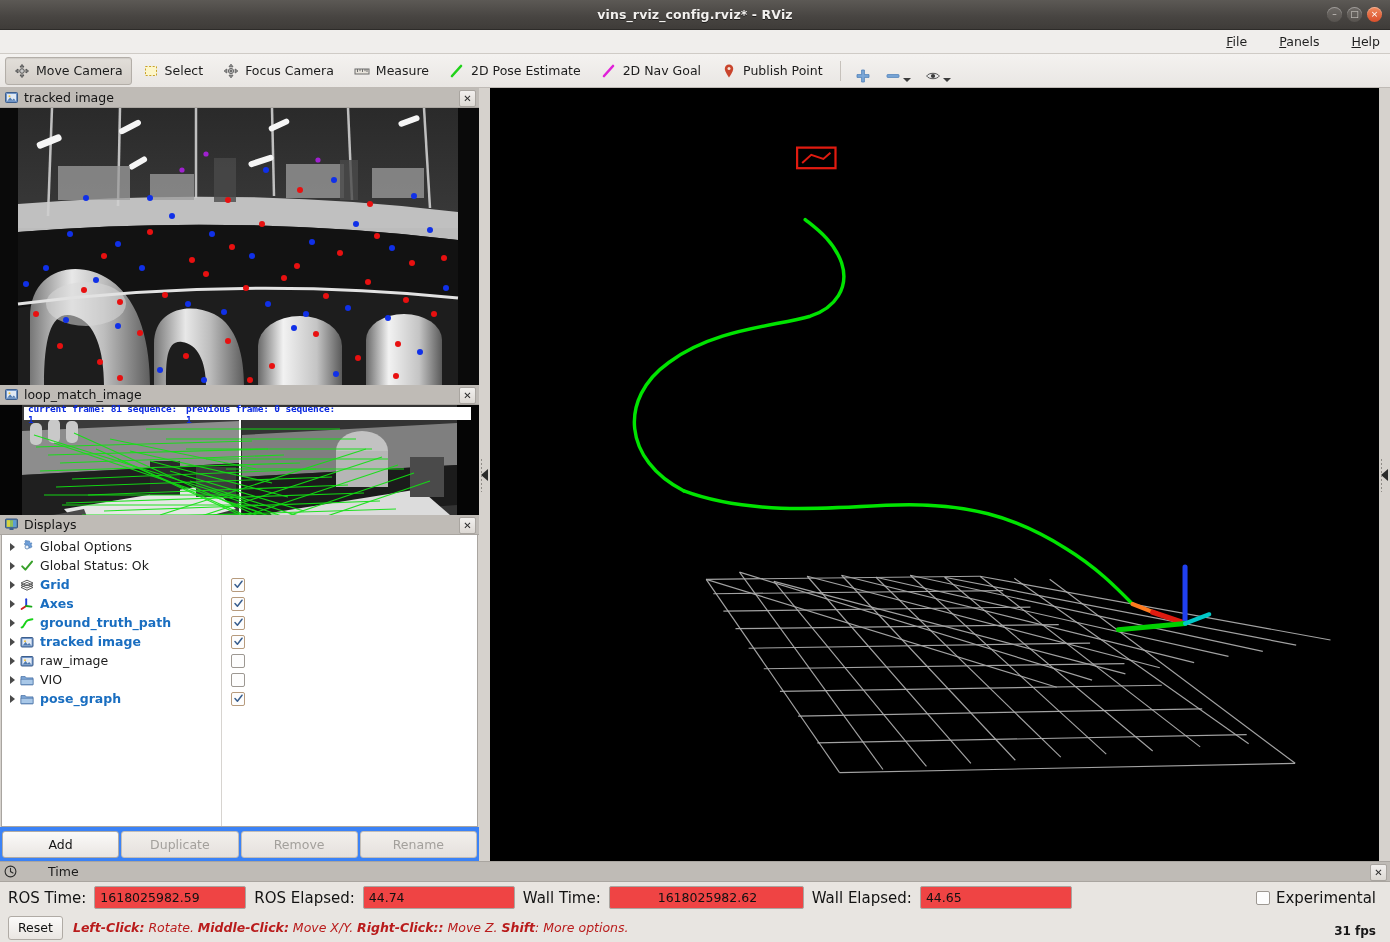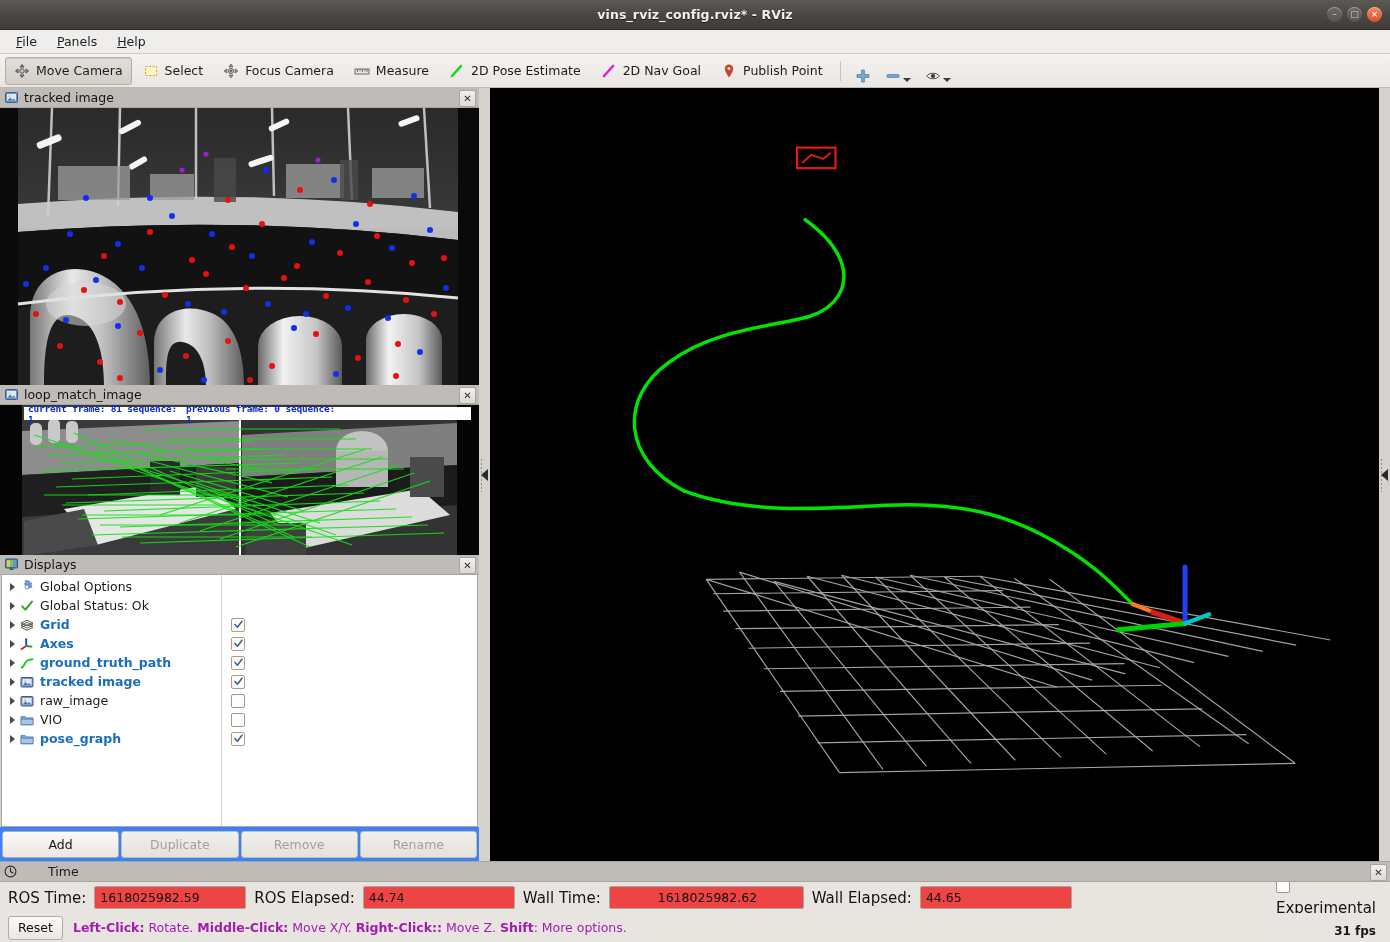--- a/index.html
+++ b/index.html
@@ -26,21 +26,21 @@
   .wbtns{position:absolute;right:8px;top:0;height:29px;display:flex;align-items:center;gap:5px;}
   .wb{width:15px;height:15px;border-radius:50%;display:flex;align-items:center;justify-content:center;
       font-size:9px;line-height:1;color:#3a3734;box-shadow:inset 0 1px 0 rgba(255,255,255,.35);}
   .wb.min{background:linear-gradient(180deg,#6e6a66,#57534f);color:#d8d4d0;}
   .wb.max{background:linear-gradient(180deg,#6e6a66,#57534f);color:#d8d4d0;}
   .wb.cls{background:linear-gradient(180deg,#f08a5d,#d94f2b);color:#fff;}
 
   
   .menubar{
     height:23px;min-height:23px;background:#f0eeec;border-bottom:1px solid #cfcbc6;
-    display:flex;align-items:center;padding-left:6px;gap:0;
+    display:flex;align-items:center;padding-left:6px;gap:12px;justify-content:flex-end;
   }
   .menu-item{padding:2px 10px;font-size:12.5px;color:#1f1f1f;border-radius:2px;cursor:default;}
   .menu-item u{text-decoration:underline;}
 
   
   .toolbar{
     height:33px;min-height:33px;
     background:linear-gradient(180deg,#f4f2f0 0%,#e9e6e3 100%);
     border-bottom:1px solid #bfbab5;
     display:flex;align-items:center;padding:0 4px;gap:0px;
@@ -137,28 +137,28 @@
     display:flex;align-items:center;padding:0 4px;position:relative;gap:25px;
   }
   .time-title .clk{width:13px;height:13px;margin-right:6px;}
   .timerow{height:31px;display:flex;align-items:center;padding:0 8px;gap:8px;background:#e8e5e1;}
   .tlabel{font-size:15px;color:#131313;white-space:nowrap;}
   .tfield{
     height:21px;background:#ef4444;border:1px solid #a9a5a0;border-radius:2px;
     display:flex;align-items:center;padding:0 5px;font-size:12.5px;color:#111;
   }
   .tf-ros{width:140px;}.tf-rel{width:140px;}.tf-wall{width:140px;padding-left:48px;}.tf-wel{width:140px;}
-  .exp{margin-left:auto;display:flex;align-items:flex-start;gap:6px;padding-right:6px;flex-direction:column;}
+  .exp{margin-left:auto;display:flex;align-items:center;gap:6px;padding-right:6px;}
   .exp .cbx{width:12px;height:12px;}
   .helprow{height:29px;display:flex;align-items:center;padding:0 8px;gap:10px;background:#e8e5e1;position:relative;}
   .reset{
     height:22px;padding:0 9px;border:1px solid #b0aba5;border-radius:3px;font-size:12.5px;
     background:linear-gradient(180deg,#fbfaf9,#eae6e2);display:flex;align-items:center;color:#111;
   }
-  .hint{font-size:12.5px;color:#a21caf;}
+  .hint{font-size:12.5px;color:#b91c1c;font-style:italic;}
   .hint b{font-weight:bold;}
   .fps{position:absolute;right:14px;bottom:4px;font-size:12px;font-weight:bold;color:#171717;}
   .wm{
     position:absolute;right:8px;bottom:6px;font-size:19px;color:#cfccc7;white-space:nowrap;
     font-family:"DejaVu Sans","Liberation Sans",sans-serif;letter-spacing:.5px;pointer-events:none;
   }
 </style>
 </head>
 <body>
 
@@ -457,21 +457,21 @@
               <g fill="#a020d0">
                 <circle cx="182" cy="62" r="2.6"></circle>
                   <circle cx="206" cy="46" r="2.6"></circle>
                   <circle cx="318" cy="52" r="2.6"></circle>
               </g>
             </g>
           </svg>
         </div>
       </div>
 
-      <div class="dock" style="height:170px;justify-content:center;">
+      <div class="dock" style="height:130px;justify-content:center;">
         <div class="dock-title">
           <span class="dt-ico">
             <svg width="13" height="13" viewBox="0 0 13 13">
               <rect x="0.5" y="1.5" width="12" height="10" rx="1" fill="#6f94c7" stroke="#3d5e8c"></rect>
               <rect x="2" y="3" width="9" height="7" fill="#dfe8f4"></rect>
               <circle cx="4.5" cy="5.2" r="1" fill="#f0c23a"></circle>
               <path d="M2.2 9.8 L5.2 6.4 L7.3 9 L8.8 7.6 L10.8 9.8 Z" fill="#4f7ab0"></path>
             </svg>
           </span>
           <span class="dt-txt">loop_match_image</span>

